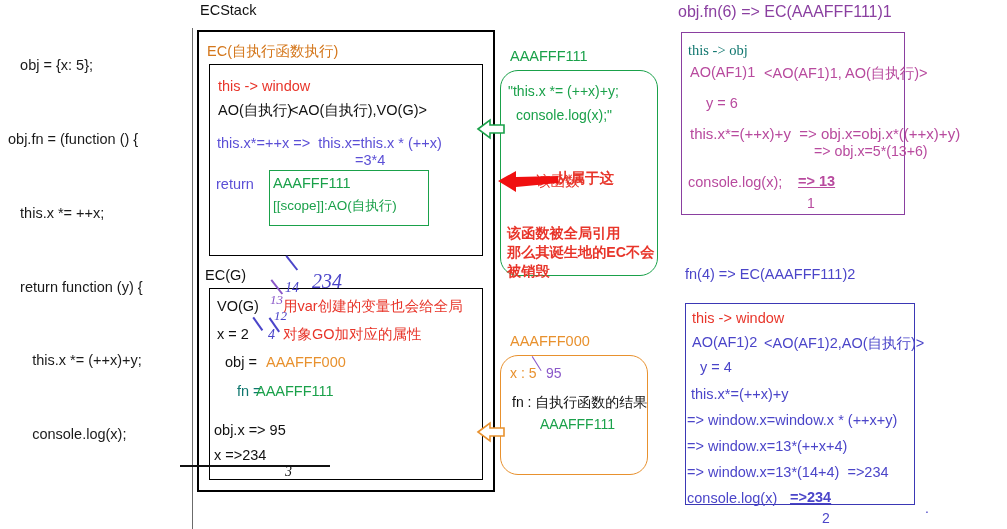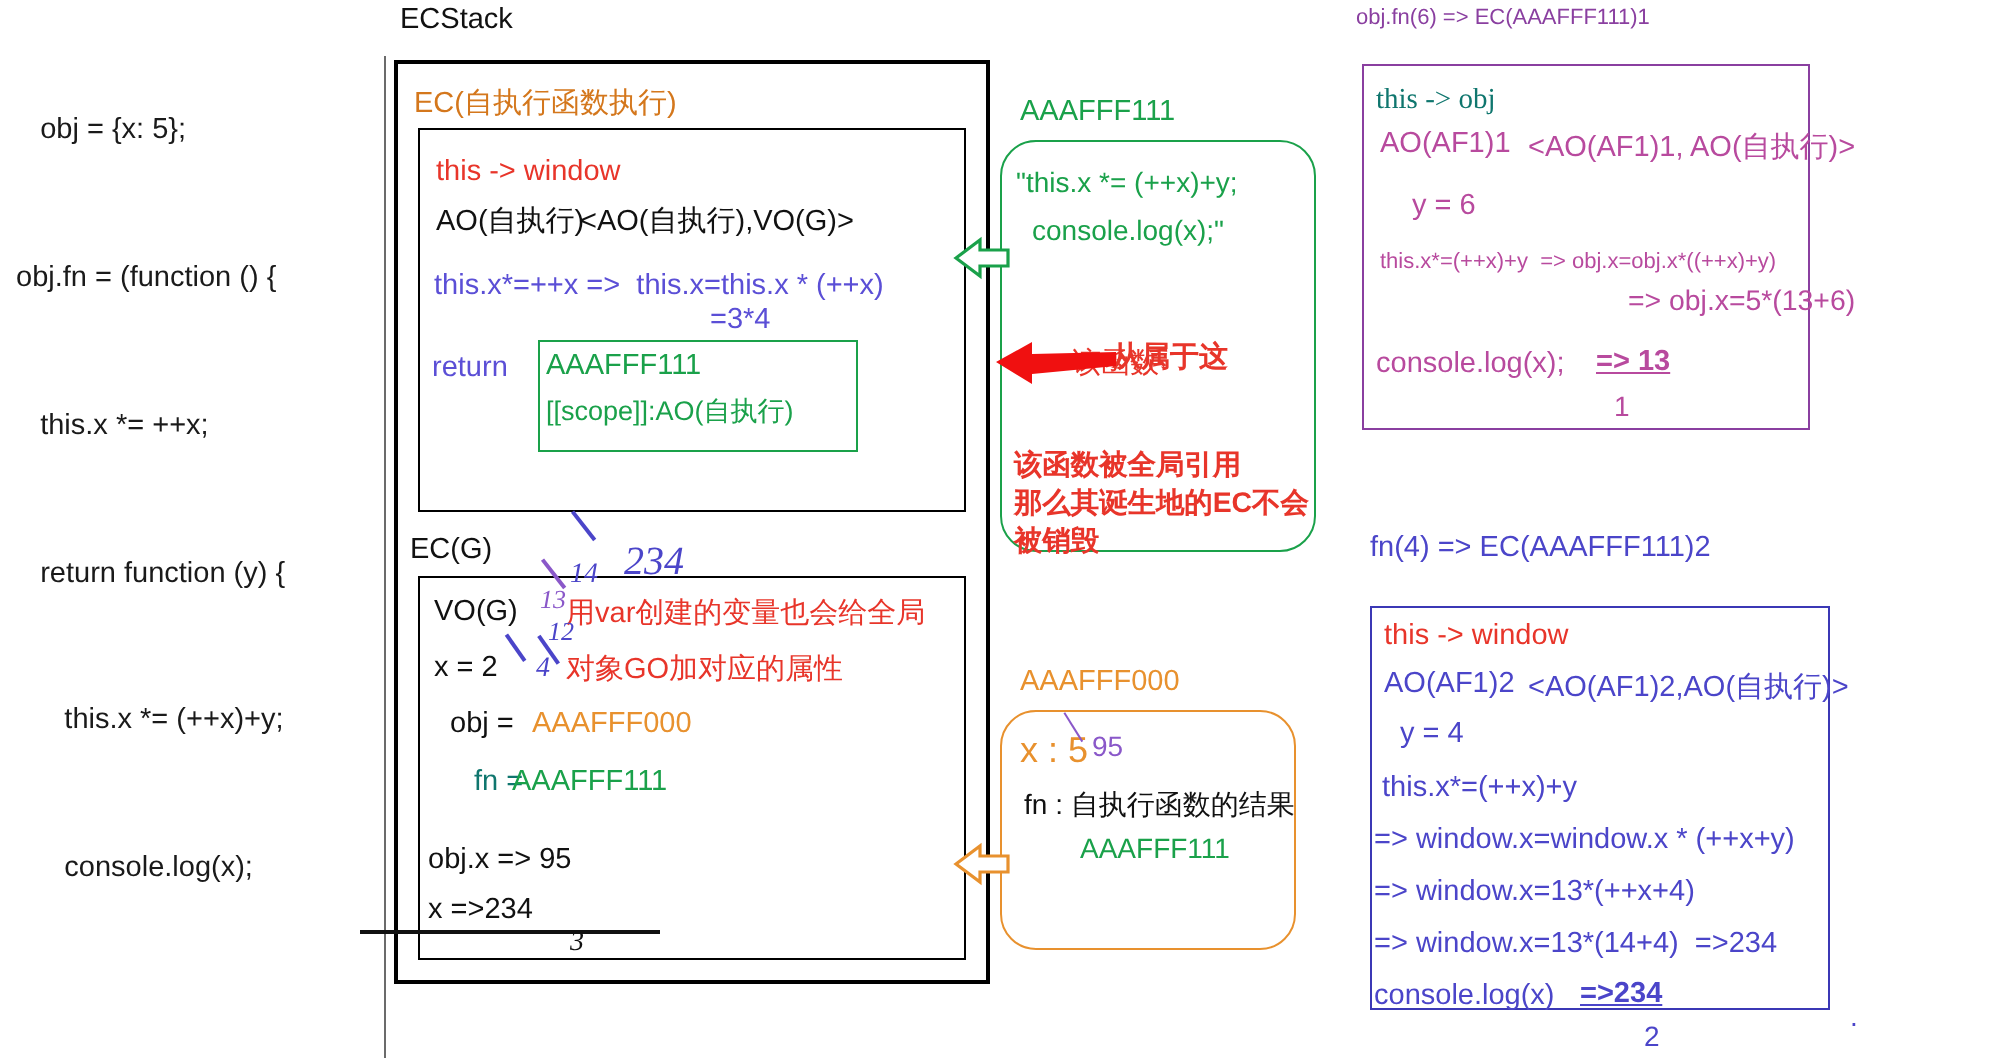--- a/index.html
+++ b/index.html
@@ -73,34 +73,34 @@
   #g111-label{left:510px;top:48px;font-size:14.5px;color:#1aa14a;}
   #g111-box{position:absolute;left:500px;top:70px;width:158px;height:206px;border:1.6px solid #1aa14a;border-radius:18px;box-sizing:border-box;}
   #g111-l1{left:508px;top:83px;font-size:14px;color:#1aa14a;}
   #g111-l2{left:516px;top:107px;font-size:14px;color:#1aa14a;}
   #fn-ref-label{left:536px;top:172px;font-size:14.5px;color:#e8352a;}
   #g111-note{left:507px;top:224px;font-size:14.2px;line-height:19px;color:#e8352a;font-weight:bold;}
 
   
   #g000-label{left:510px;top:333px;font-size:14.5px;color:#e8912e;}
   #g000-box{position:absolute;left:500px;top:355px;width:148px;height:120px;border:1.6px solid #e8912e;border-radius:18px;box-sizing:border-box;}
-  #g000-x{left:510px;top:365px;font-size:18px;color:#e8912e;}
+  #g000-x{left:510px;top:365px;font-size:14px;color:#e8912e;}
   #g000-x95{left:546px;top:365px;font-size:14px;color:#8a58c9;}
   .strike-5{position:absolute;left:528px;top:363px;width:17px;height:1.4px;background:#8a58c9;transform:rotate(58deg);}
   #g000-fn{left:512px;top:394px;font-size:14px;color:#111;}
   #g000-fnval{left:540px;top:416px;font-size:14px;color:#1aa14a;}
 
   
-  #p-title{left:678px;top:3px;font-size:11px;color:#8a3fa0;text-align:center;}
+  #p-title{left:678px;top:3px;font-size:16px;color:#8a3fa0;text-align:center;}
   #p-box{position:absolute;left:681px;top:32px;width:224px;height:183px;border:1.6px solid #8a3fa0;box-sizing:border-box;}
   #p-this{left:688px;top:42px;font-size:14.5px;color:#0f766e;font-family:Liberation Serif, serif;}
   #p-ao{left:690px;top:64px;font-size:14.5px;color:#b84a9e;}
   #p-scope{left:764px;top:64px;font-size:14.5px;color:#b84a9e;}
   #p-y{left:706px;top:95px;font-size:14.5px;color:#b84a9e;}
-  #p-expr{left:690px;top:125px;font-size:11px;color:#b84a9e;text-align:right;}
+  #p-expr{left:690px;top:125px;font-size:15px;color:#b84a9e;text-align:right;}
   #p-expr2{left:814px;top:143px;font-size:14.2px;color:#b84a9e;}
   #p-log{left:688px;top:174px;font-size:14.5px;color:#b84a9e;}
   #p-log-res{left:784px;top:173px;font-size:14.5px;color:#b84a9e;font-weight:bold;text-decoration:underline;margin-left:14px;}
   #p-log-sub{left:807px;top:195px;font-size:14px;color:#b84a9e;}
 
   
   #b-title{left:685px;top:266px;font-size:14.5px;color:#4b45c9;}
   #b-box{position:absolute;left:685px;top:303px;width:230px;height:202px;border:1.8px solid #3b38b5;box-sizing:border-box;}
   #b-this{left:692px;top:310px;font-size:14.5px;color:#e8352a;}
   #b-ao{left:692px;top:334px;font-size:14.5px;color:#4b45c9;}

